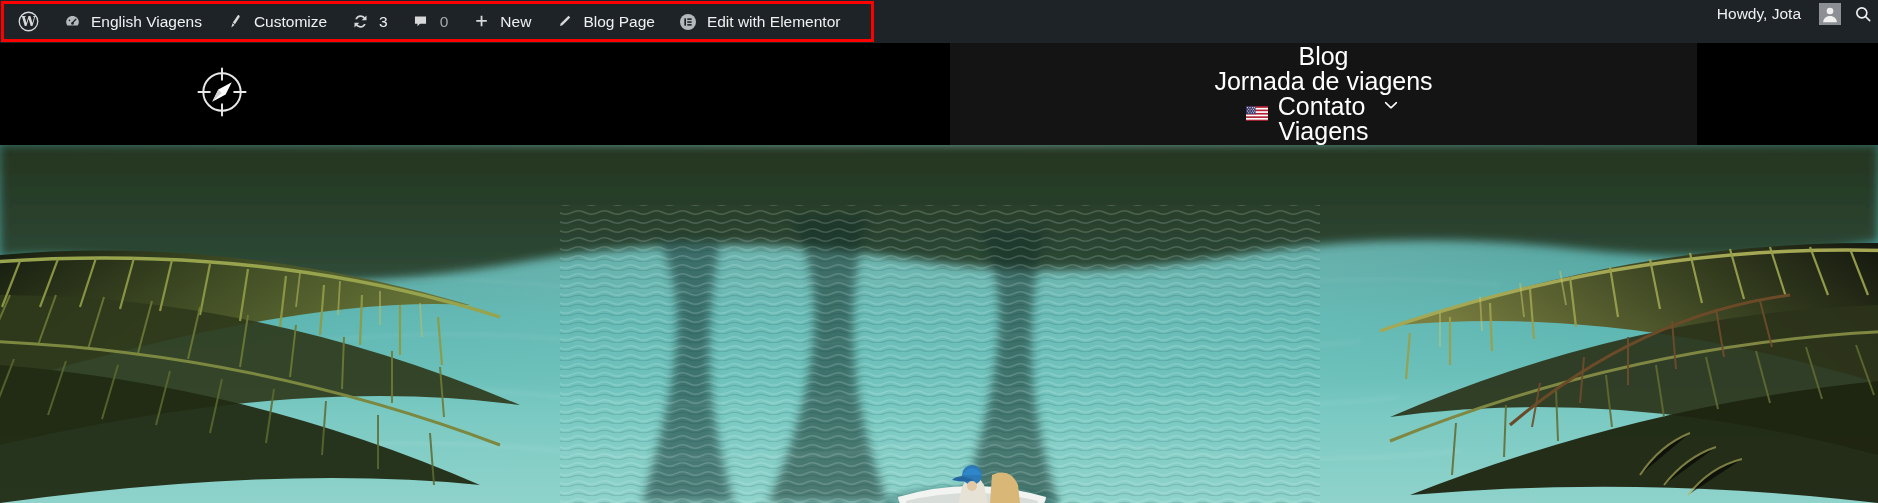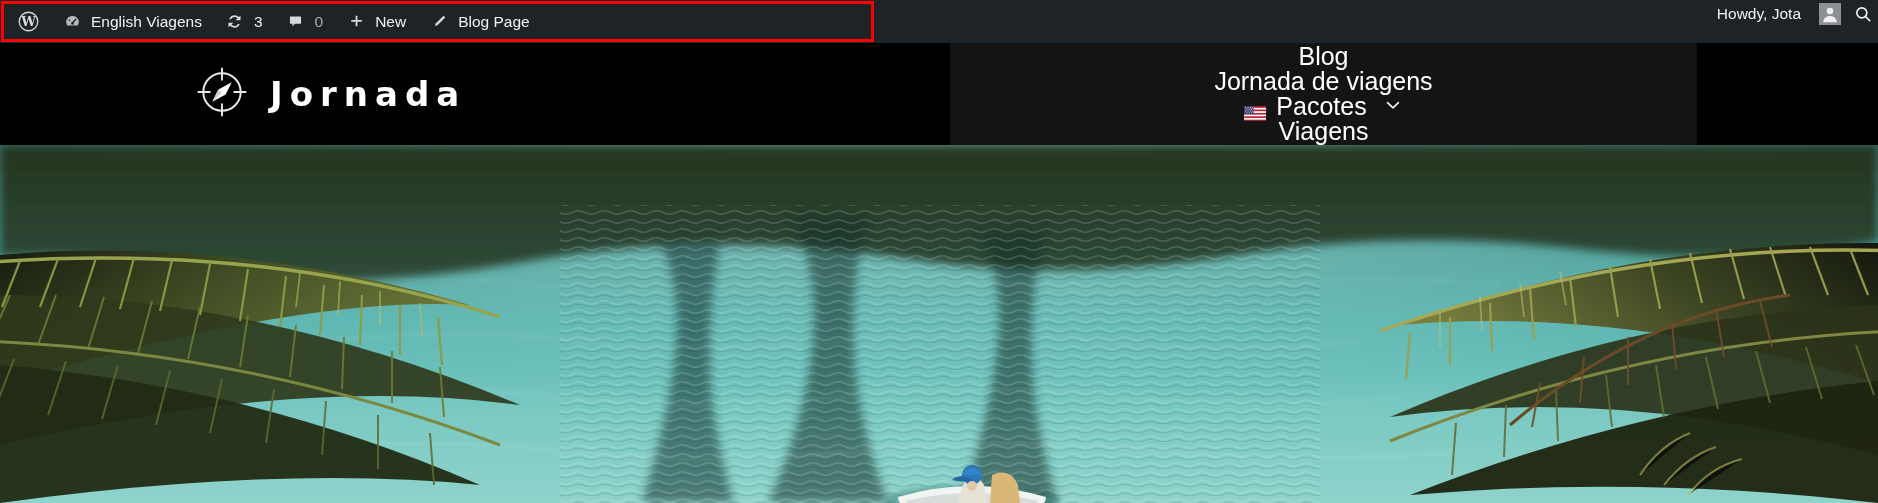--- a/index.html
+++ b/index.html
@@ -94,20 +94,29 @@
         <svg viewBox="0 0 24 24" width="19" height="19">
           <path d="M12 5c-4.4 0-8 3.4-8 7.6 0 1.6.5 3.1 1.4 4.4h13.2c.9-1.3 1.4-2.8 1.4-4.4C20 8.4 16.4 5 12 5z" fill="#b4b9be"></path>
           <circle cx="12" cy="14.4" r="1.7" fill="#1d2327"></circle>
           <path d="M12 13.6 16.2 9.1" stroke="#1d2327" stroke-width="1.7" stroke-linecap="round"></path>
           <circle cx="8.2" cy="10.6" r="1" fill="#1d2327"></circle>
         </svg>
       </span>
       <span class="ab-label">English Viagens</span>
     </div>
 
+    <div class="ab-item">
+      <span class="ab-icon">
+        <svg viewBox="0 0 24 24" width="19" height="19">
+          <path d="M17.6 4.2c-.6-.5-1.3-.3-1.8.4L9.9 13.4l2.6 2 5.8-8.9c.5-.8.4-1.7-.7-2.3z" fill="#d8d8d8"></path>
+          <path d="M9.4 14.2 8 19.6l4.1-3.3z" fill="#d8d8d8"></path>
+        </svg>
+      </span>
+      <span class="ab-label">Customize</span>
+    </div>
 
     <div class="ab-item">
       <span class="ab-icon">
         <svg viewBox="0 0 24 24" width="19" height="19">
           <path d="M12 4.2c-3.1 0-5.7 2-6.6 4.8h2.4C8.6 7.3 10.2 6.3 12 6.3c1.5 0 2.9.7 3.8 1.8l-2.3 2.2h6.1V4.4l-2.2 2.1C16.1 5.1 14.2 4.2 12 4.2z" fill="#d8d8d8"></path>
           <path d="M12 19.8c3.1 0 5.7-2 6.6-4.8h-2.4c-.8 1.7-2.4 2.7-4.2 2.7-1.5 0-2.9-.7-3.8-1.8l2.3-2.2H4.4v5.9l2.2-2.1c1.3 1.4 3.2 2.3 5.4 2.3z" fill="#d8d8d8"></path>
         </svg>
       </span>
       <span class="ab-label">3</span>
     </div>
@@ -133,20 +142,32 @@
     <div class="ab-item">
       <span class="ab-icon">
         <svg viewBox="0 0 24 24" width="19" height="19">
           <path d="M17.1 4.7 19.3 6.9 9.4 16.8 6.3 17.7 7.2 14.6z" fill="#d8d8d8"></path>
           <path d="M6 18.4h12.5v1.3H6z" fill="#d8d8d8" opacity="0"></path>
         </svg>
       </span>
       <span class="ab-label">Blog Page</span>
     </div>
 
+    <div class="ab-item">
+      <span class="ab-icon">
+        <svg viewBox="0 0 24 24" width="20" height="20">
+          <circle cx="12" cy="12" r="9.6" fill="#b4b9be"></circle>
+          <rect x="7.6" y="7.6" width="2" height="8.8" fill="#1d2327"></rect>
+          <rect x="11.1" y="7.6" width="5.3" height="1.9" fill="#1d2327"></rect>
+          <rect x="11.1" y="11.1" width="5.3" height="1.9" fill="#1d2327"></rect>
+          <rect x="11.1" y="14.5" width="5.3" height="1.9" fill="#1d2327"></rect>
+        </svg>
+      </span>
+      <span class="ab-label">Edit with Elementor</span>
+    </div>
 
   </div>
 
   <div class="ab-right">
     <div class="ab-item">
       <span class="howdy">Howdy, Jota</span>
       <span class="avatar">
         <svg viewBox="0 0 24 24" width="20" height="20">
           <circle cx="12" cy="8.4" r="4" fill="#f0f0f1"></circle>
           <path d="M3.8 22c0-4.6 3.7-7.6 8.2-7.6s8.2 3 8.2 7.6z" fill="#f0f0f1"></path>
@@ -172,21 +193,20 @@
 
   <div class="brand">
     <span>
       <svg viewBox="0 0 64 64" width="52" height="52">
         <circle cx="32" cy="32" r="23" fill="none" stroke="#e8e8e8" stroke-width="2.4"></circle>
         <path d="M32 3v14M32 47v14M3 32h14M47 32h14" stroke="#e8e8e8" stroke-width="2.4" stroke-linecap="round"></path>
         <path d="M44 20 27.5 29 20 44 36.5 35z" fill="#ffffff"></path>
         <path d="M20 44 27.5 29 31.5 33.2z" fill="#d0d0d0"></path>
       </svg>
     </span>
-    <span class="brand-name">Jornada</span>
   </div>
 
   <nav class="nav">
 
     <a class="navlink">
       <span>Blog</span>
     </a>
 
     <a class="navlink">
       <span>Jornada de viagens</span>
@@ -212,21 +232,21 @@
             <circle cx="2.2" cy="6.6" r="0.7"></circle>
               <circle cx="5.5" cy="6.6" r="0.7"></circle>
             <circle cx="8.8" cy="6.6" r="0.7"></circle>
               <circle cx="11.3" cy="6.6" r="0.7"></circle>
             <circle cx="3.8" cy="8.9" r="0.7"></circle>
               <circle cx="7.1" cy="8.9" r="0.7"></circle>
               <circle cx="10.2" cy="8.9" r="0.7"></circle>
           </g>
         </svg>
       </span>
-      <span>Pacotes</span>
+      <span>Contato</span>
       <span class="chev">
         <svg viewBox="0 0 24 24" width="20" height="20">
           <path d="M5.5 9.2 12 15.4l6.5-6.2" fill="none" stroke="#ffffff" stroke-width="1.8" stroke-linecap="round" stroke-linejoin="round"></path>
         </svg>
       </span>
     </a>
 
     <a class="navlink">
       <span>Viagens</span>
     </a>

